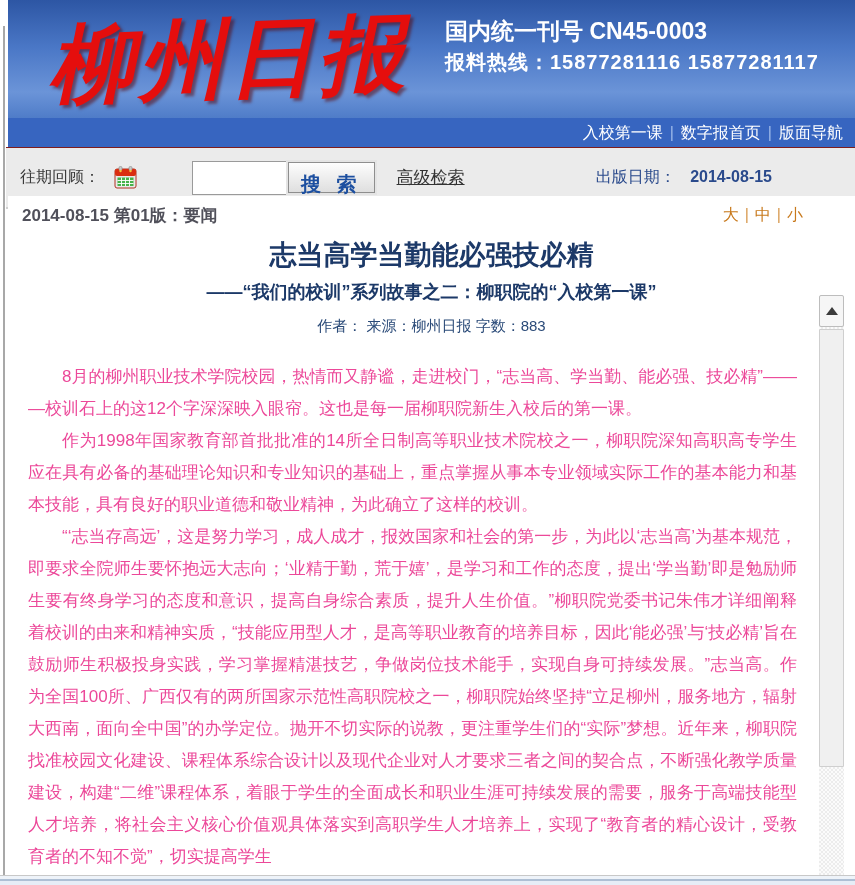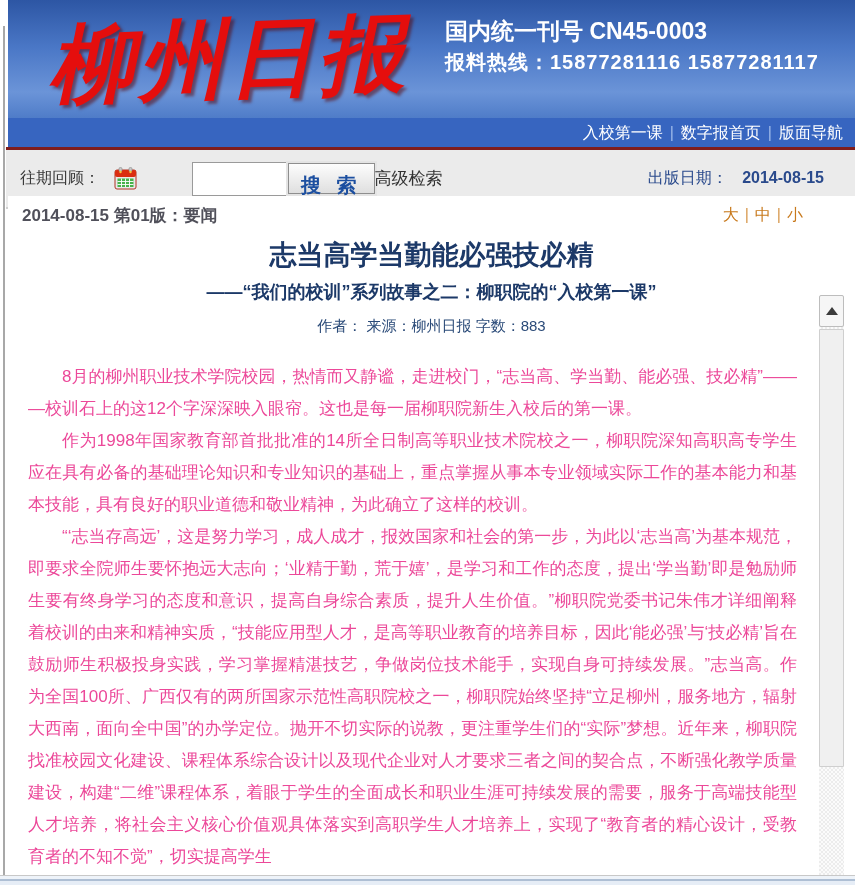--- a/index.html
+++ b/index.html
@@ -21,32 +21,32 @@
   .banner-info .bl2 { font-size:23px; font-weight:bold; line-height:31px; }
   .banner-info .bl3 { font-size:20px; font-weight:bold; line-height:30px; letter-spacing:1px; }
 
   .topnav { position:absolute; left:8px; top:118px; right:0; height:29px; background:#3765c0;
             color:#fff; font-size:16px; text-align:right; line-height:29px; padding-right:12px; }
   .topnav .nav-link { cursor:pointer; }
   .topnav .nav-sep { color:#9db9e8; margin:0 7px; }
 
   
   .toolbar { position:absolute; left:6px; top:147px; right:0; height:62px; background:#ebebeb;
-             border-top:3px solid #7f1d1d; border-bottom:2px solid #cfcfcf;
+             border-top:1px solid #7f1d1d; border-bottom:2px solid #cfcfcf;
              display:flex; align-items:center; font-size:16px; color:#3a3a3a; }
   .past-label { margin-left:14px; }
   .cal-icon { margin-left:14px; width:23px; height:23px; cursor:pointer; }
   .search-input { margin-left:55px; width:96px; height:34px; border:1px solid #9a9a9a;
                   background:#fff; font-size:15px; padding:0 4px; }
   .search-btn { height:31px; padding:8px 12px; border:1px solid #8e8e8e;
                 background:linear-gradient(#fdfdfd,#dfdfdf); color:#1c4fa0; font-weight:bold;
                 font-size:20px; letter-spacing:5px; cursor:pointer;
                 box-shadow:0 0 0 2px #e4e4e4; }
-  .adv-search { font-size:17px; color:#333; cursor:pointer; }
-  .pub-date { margin-left:auto; margin-right:31px; color:#2a4a8c; font-size:16px; }
+  .adv-search { margin-left:22px; font-size:17px; color:#333; cursor:pointer;text-decoration:underline; }
+  .pub-date { margin-left:auto; margin-right:83px; color:#2a4a8c; font-size:16px; }
   .pub-date .pd-val { margin-left:10px; font-weight:bold; color:#2a4a8c; }
 
   
   .main { position:absolute; left:8px; top:196px; right:0; bottom:10px; background:#fff; }
   .content-header { display:flex; justify-content:space-between; align-items:center;
                     padding:8px 52px 0 14px; }
   .edition { font-size:17px; font-weight:bold; color:#50505a; }
   .font-sizes { font-size:16px; color:#c8791c; }
   .font-sizes .fs { cursor:pointer; }
   .font-sizes .fs-sep { color:#d89a50; margin:0 6px; }

